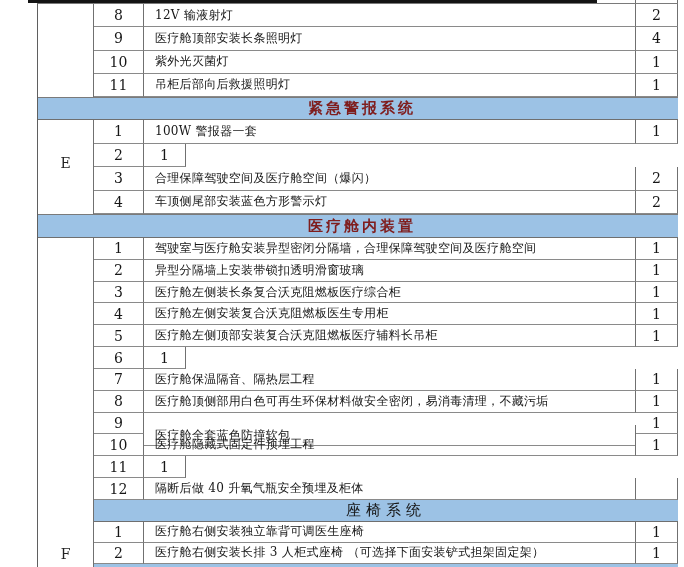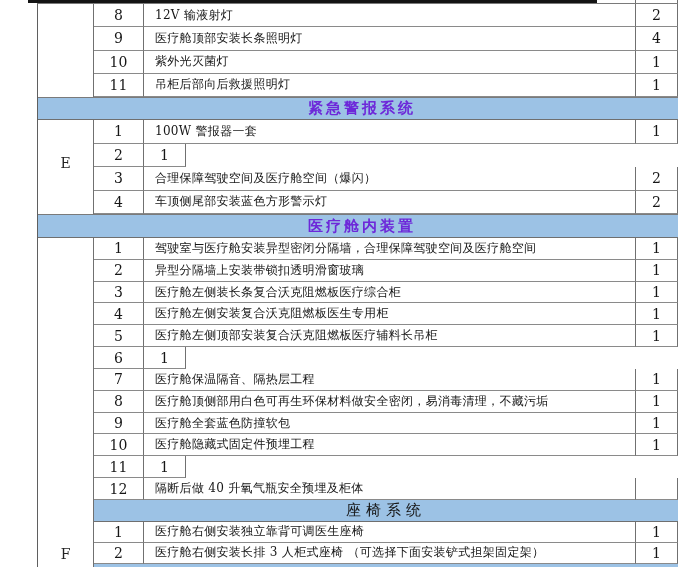--- a/index.html
+++ b/index.html
@@ -25,21 +25,21 @@
   .cell.desc{width:492px;padding-left:11px;font-size:12px;letter-spacing:0.3px;}
   .cell.qty{width:42px;justify-content:center;font-size:14px;}
   .band{
     box-sizing:border-box;display:flex;align-items:center;justify-content:center;
     background:#9CC2E5;border-bottom:1px solid #6f6f6f;
   }
   .band.full{width:640px;border-top:1px solid #7a7a7a;}
   .band.part{width:584px;}
   .band-bold{
     font-family:"DejaVu Sans","Liberation Sans",sans-serif;
-    font-weight:700;font-size:15px;letter-spacing:3px;color:#6d28d9;padding-left:8px;
+    font-weight:700;font-size:15px;letter-spacing:3px;color:#7f1d1d;padding-left:8px;
   }
   .band-serif{font-size:15px;letter-spacing:5px;color:#161616;}
   .group-letter{
     position:absolute;left:37px;width:57px;text-align:center;
     font-size:14px;color:#222;
   }
   .group-letter.e{top:155px;}
   .group-letter.f{top:546px;}
 </style>
 </head>
@@ -147,21 +147,21 @@
       </div>
       <div class="row" style="height: 21.83px;">
         <div class="cell letter" style="height: 100%;"></div>
         <div class="cell num" style="height: 100%;">8</div>
         <div class="cell desc" style="height: 100%;">医疗舱顶侧部用白色可再生环保材料做安全密闭，易消毒清理，不藏污垢</div>
         <div class="cell qty" style="height: 100%;">1</div>
       </div>
       <div class="row" style="height: 21.83px;">
         <div class="cell letter" style="height: 100%;"></div>
         <div class="cell num" style="height: 100%;">9</div>
-        <div class="cell desc" style="height: 100%;">医疗舱全套蓝色防撞软包</div>
+        <div class="cell desc" style="height: 100%; margin-top: 12px;">医疗舱全套蓝色防撞软包</div>
         <div class="cell qty" style="height: 100%;">1</div>
       </div>
       <div class="row" style="height: 21.83px;">
         <div class="cell letter" style="height: 100%;"></div>
         <div class="cell num" style="height: 100%;">10</div>
         <div class="cell desc" style="height: 100%;">医疗舱隐藏式固定件预埋工程</div>
         <div class="cell qty" style="height: 100%;">1</div>
       </div>
       <div class="row" style="height: 21.83px;">
         <div class="cell letter" style="height: 100%;"></div>

